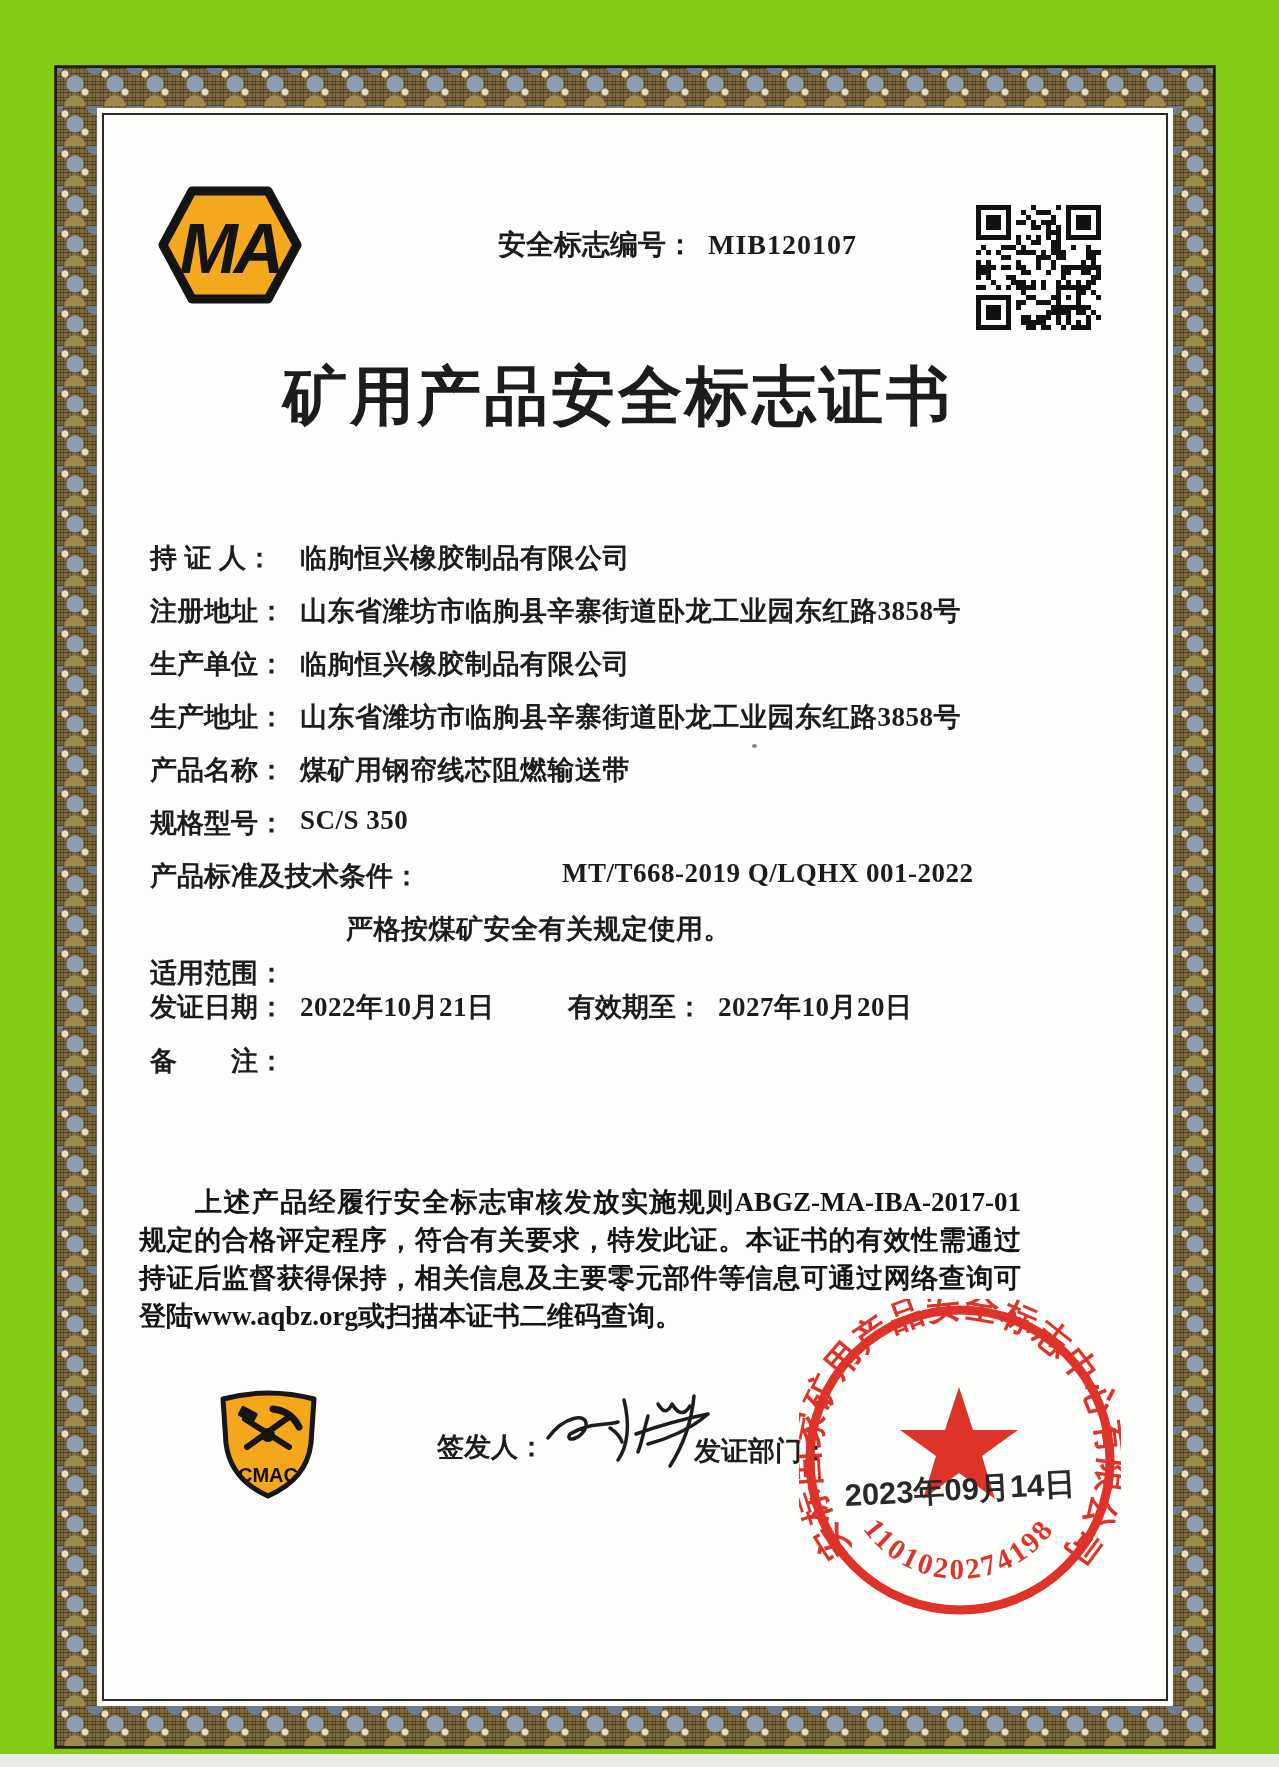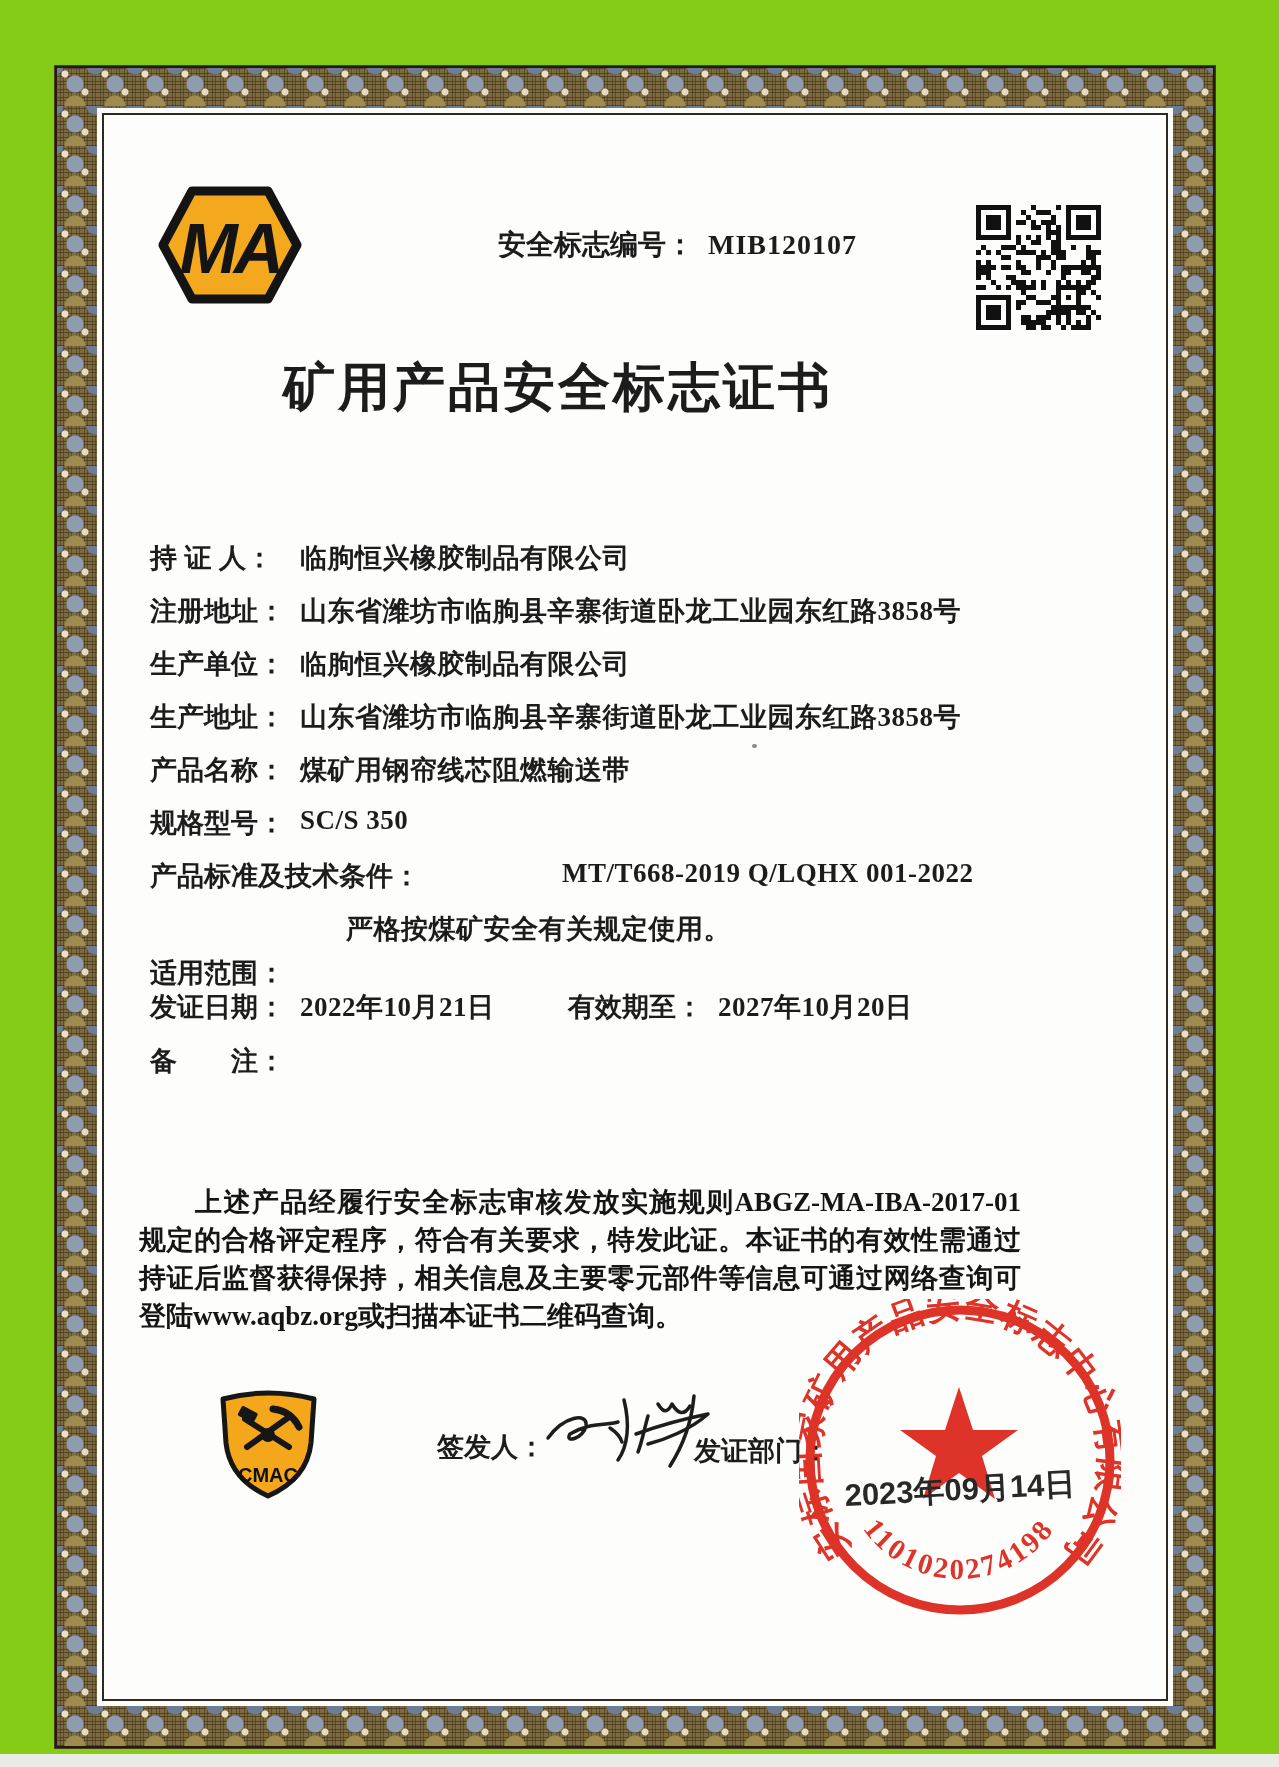--- a/index.html
+++ b/index.html
@@ -25,21 +25,21 @@
   .bottom-strip{position:absolute;left:0;bottom:0;width:100%;height:13px;background:#e9ebe5;}
 
   
   .ma-logo{position:absolute;left:158px;top:186px;width:144px;height:118px;}
   .certno{position:absolute;left:450px;top:226px;white-space:nowrap;margin-left:48px;}
   .certno .lab{font:600 28px "Liberation Sans",sans-serif;}
   .certno .val{font:700 28px "Liberation Serif",serif;margin-left:14px;letter-spacing:1px;}
   .qr{position:absolute;left:976px;top:205px;width:125px;height:125px;}
 
   .title{position:absolute;left:283px;top:353px;font-family:"Liberation Sans",sans-serif;
-         font-weight:900;font-size:52px;letter-spacing:3px;white-space:nowrap;}
+         font-weight:900;font-size:64px;letter-spacing:3px;white-space:nowrap;}
 
   
   .frow{position:absolute;left:150px;height:34px;white-space:nowrap;}
   .flabel{display:inline-block;font:700 27px "Liberation Sans",sans-serif;vertical-align:top;}
   .fvalue{font:700 27px "Liberation Serif",serif;letter-spacing:.5px;}
   .w150{width:150px;} .w412{width:412px;} .w196{width:196px;margin-top:44px;}
   .dates-row{position:absolute;left:0;top:989px;width:100%;height:34px;text-decoration:underline;}
   .dates-row span{position:absolute;white-space:nowrap;}
   .remark{position:absolute;left:150px;top:1043px;font:700 27px "Liberation Sans",sans-serif;}
   .speck{position:absolute;left:752px;top:744px;width:5px;height:4px;background:#555;

